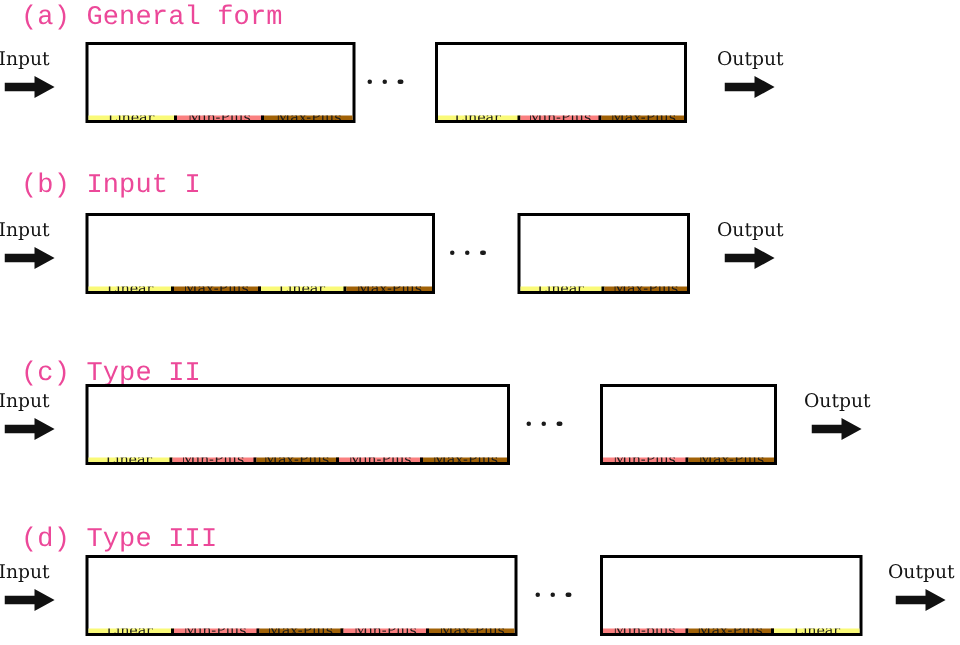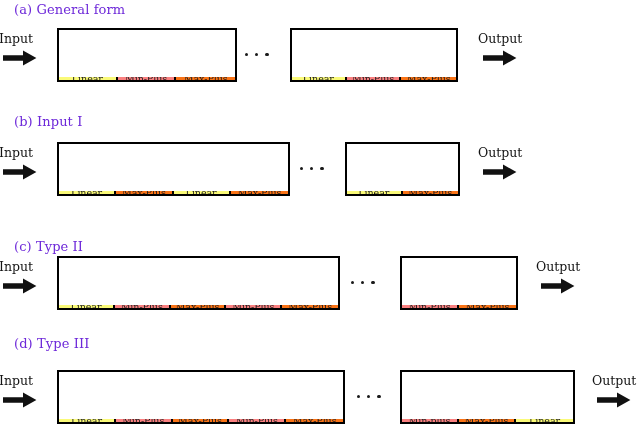--- a/index.html
+++ b/index.html
@@ -20,24 +20,25 @@
     width: 640px;
     height: 430px;
   }
   .row {
     position: absolute;
     left: 0;
     width: 640px;
   }
   .caption {
     position: absolute;
-    font-size: 13px;
+    font-size: 18px;
     letter-spacing: 0.1px;
     white-space: nowrap;
-    color: #6d28d9;
+    color: #ec4899;
+    font-family: Liberation Mono, monospace;
   }
   .io-label {
     position: absolute;
     font-size: 12.5px;
     white-space: nowrap;
     color: #141414;
   }
   .arrow {
     position: absolute;
   }
@@ -58,21 +59,21 @@
     letter-spacing: -0.1px;
     white-space: nowrap;
     color: #1a1a1a;
     border-right: 2.2px solid #000000;
     overflow: hidden;
     margin-top: 47px;
   }
   .cell:last-child { border-right: none; }
   .cell.linear   { background: #fafa78; }
   .cell.minplus  { background: #fa8080; }
-  .cell.maxplus  { background: #f97316; }
+  .cell.maxplus  { background: #a16207; }
   .ellipsis {
     position: absolute;
     display: flex;
     align-items: center;
     gap: 7px;
   }
   .ellipsis i {
     display: block;
     width: 3.2px;
     height: 3.2px;
@@ -169,21 +170,21 @@
         <i></i>
       </div>
       <div class="io-label" style="left: 536px; top: 259px;">Output</div>
       <div class="arrow" style="left: 541px; top: 278px;">
         <svg width="34" height="16" viewBox="0 0 34 16">
           <path d="M0 5.2 L20 5.2 L20 0.6 L33.4 8 L20 15.4 L20 10.8 L0 10.8 Z" fill="#111111"></path>
         </svg>
       </div>
     </div>
     <div class="row" style="top: 0px;">
-      <div class="caption" style="left: 14px; top: 336px;">(d) Type III</div>
+      <div class="caption" style="left: 14px; top: 350px;">(d) Type III</div>
       <div class="io-label" style="left: -1px; top: 373px;">Input</div>
       <div class="arrow" style="left: 3px; top: 392px;">
         <svg width="34" height="16" viewBox="0 0 34 16">
           <path d="M0 5.2 L20 5.2 L20 0.6 L33.4 8 L20 15.4 L20 10.8 L0 10.8 Z" fill="#111111"></path>
         </svg>
       </div>
       <div class="group" style="left: 57px; top: 370px; width: 288px; height: 54px;">
         <div class="cell linear" style="flex: 1 1 20%;">Linear</div>
         <div class="cell minplus" style="flex: 1 1 20%;">Min-Plus</div>
         <div class="cell maxplus" style="flex: 1 1 20%;">Max-Plus</div>

